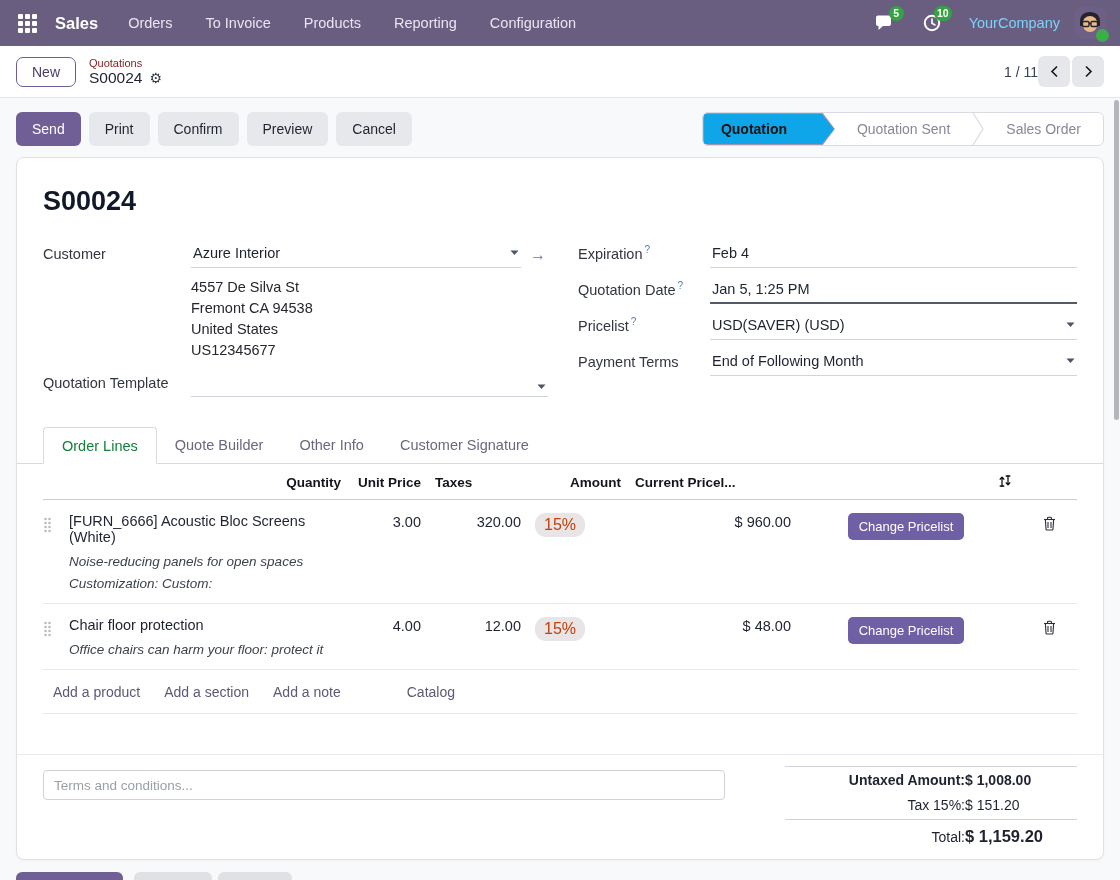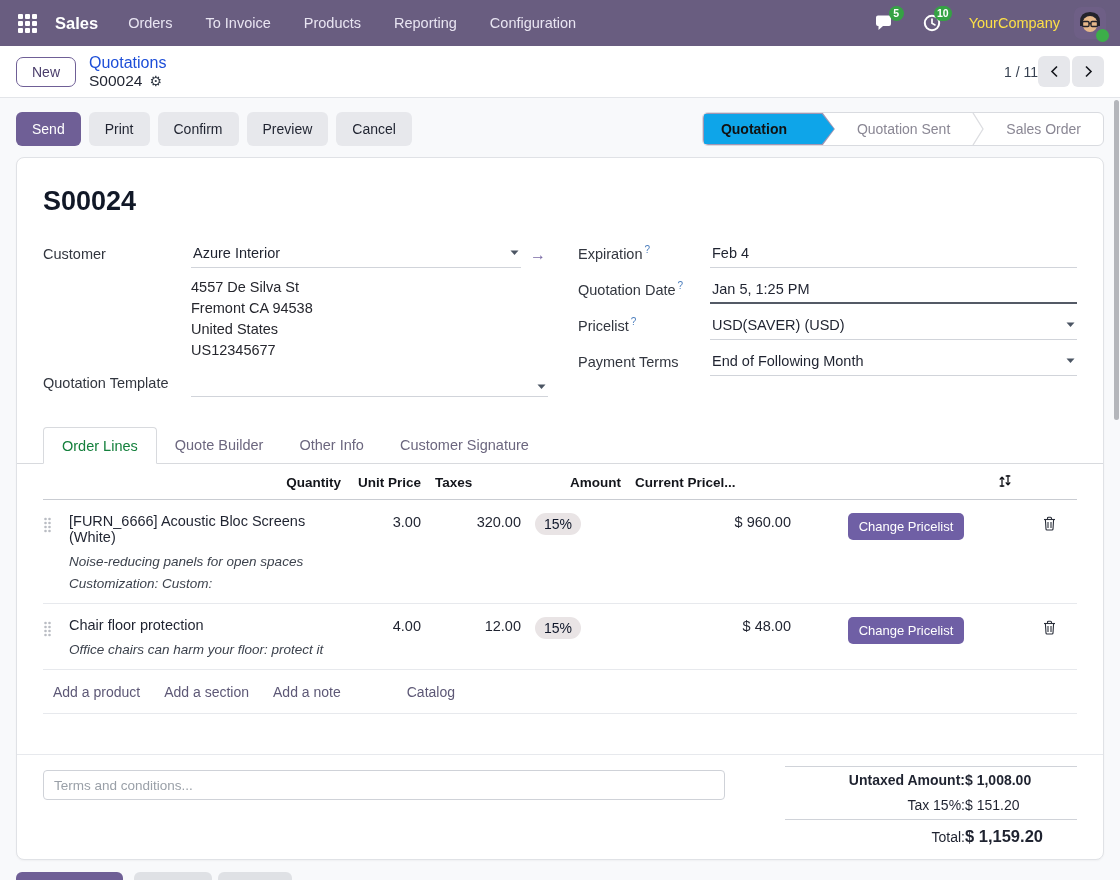--- a/index.html
+++ b/index.html
@@ -13,33 +13,33 @@
   .apps-grid span { background:#fff; border-radius:1px; }
   .brand { color:#fff; font-size:16.5px; font-weight:700; margin-left:14px; cursor:pointer; }
   .menu { display:flex; margin-left:30px; gap:33px; }
   .menu div { color:#e9e5f2; font-size:14.5px; cursor:pointer; }
   .topbar .spacer { flex:1; }
   .nav-icon { position:relative; margin-left:14px; width:34px; height:30px; display:flex;
               align-items:center; justify-content:center; cursor:pointer; }
   .badge { position:absolute; top:-2px; right:-3px; background:#35a244; color:#fff;
            font-size:10.5px; line-height:14px; min-width:15px; height:15px; border-radius:8px;
            text-align:center; padding:0 3px; font-weight:700; }
-  .company { color:#fde047; font-size:14.5px; margin:0 14px 0 20px; cursor:pointer;text-align:center; }
+  .company { color:#7dd3fc; font-size:14.5px; margin:0 14px 0 20px; cursor:pointer;text-align:center; }
   .avatar { position:relative; width:32px; height:32px; cursor:pointer; }
   .avatar svg { border-radius:7px; display:block; }
   .status-dot { position:absolute; right:-3px; bottom:-3px; width:13px; height:13px;
                 border-radius:50%; background:#3cae49; }
 
   
   .breadcrumb-bar { height:52px; background:#fff; border-bottom:1px solid #e3e5e9;
                     display:flex; align-items:center; padding:0 16px; }
   .btn-new { background:#fff; border:1px solid #6f5f96; color:#4a3d6b; font-size:14px;
              padding:6px 15px; border-radius:7px; cursor:pointer; font-family:inherit; }
   .crumbs { margin-left:13px; line-height:1.1; }
-  .crumb-parent { color:#1d4ed8; font-size:16px; cursor:pointer; }
+  .crumb-parent { color:#7f1d1d; font-size:11px; cursor:pointer; }
   .crumb-current { font-size:15.5px; color:#1f2330; }
   .gear { font-size:14px; color:#333a46; margin-left:7px; cursor:pointer; }
   .breadcrumb-bar .spacer { flex:1; }
   .pager-count { font-size:14px; color:#374151; margin-right:0; }
   .pager-btn { width:32px; height:31px; background:#e6e7eb; border:none; border-radius:6px;
                cursor:pointer; display:inline-flex; align-items:center; justify-content:center; }
   .pager-btn + .pager-btn { margin-left:2px; }
 
   
   .content { padding:0 16px; }
@@ -93,21 +93,21 @@
   .ol-header > div { font-size:13.5px; font-weight:700; color:#14161c; padding:10px 0 8px; }
   .ta-r { text-align:right; }
   .taxes-col { padding-left:14px !important; }
   .ol-row { border-bottom:1px solid #e7e9ed; align-items:flex-start; padding:13px 0 12px; }
   .drag-handle { padding-top:4px; cursor:grab; }
   .prod-name { font-size:14.5px; color:#1f2330; cursor:pointer; }
   .prod-desc { font-size:13.5px; font-style:italic; color:#3c424d; margin-top:9px; }
   .prod-desc + .prod-desc { margin-top:7px; }
   .cell-num { font-size:14.5px; color:#1f2330; padding-top:1px; cursor:text; }
   .tax-pill { display:inline-block; background:#e9e4e5; border-radius:11px; padding:3px 9px;
-              font-size:14px; color:#0f172a; margin-left:14px; }
+              font-size:16px; color:#c2410c; margin-left:14px; }
   .cp-cell { text-align:center; }
   .btn-cp { background:#6f5fa5; color:#fff; border:none; border-radius:5px; font-size:13px;
             padding:6px 11px; font-family:inherit; cursor:pointer; }
   .trash-cell { text-align:center; padding-top:3px; cursor:pointer; }
   .links-row { display:flex; padding:14px 0 13px 10px; border-bottom:1px solid #e7e9ed; }
   .links-row div { font-size:14px; color:#5d5876; margin-right:24px; cursor:pointer; }
   .links-row .catalog { margin-left:42px; }
 
   
   .footer-divider { margin:40px -26px 0; border-top:1px solid #e7e9ed; }

